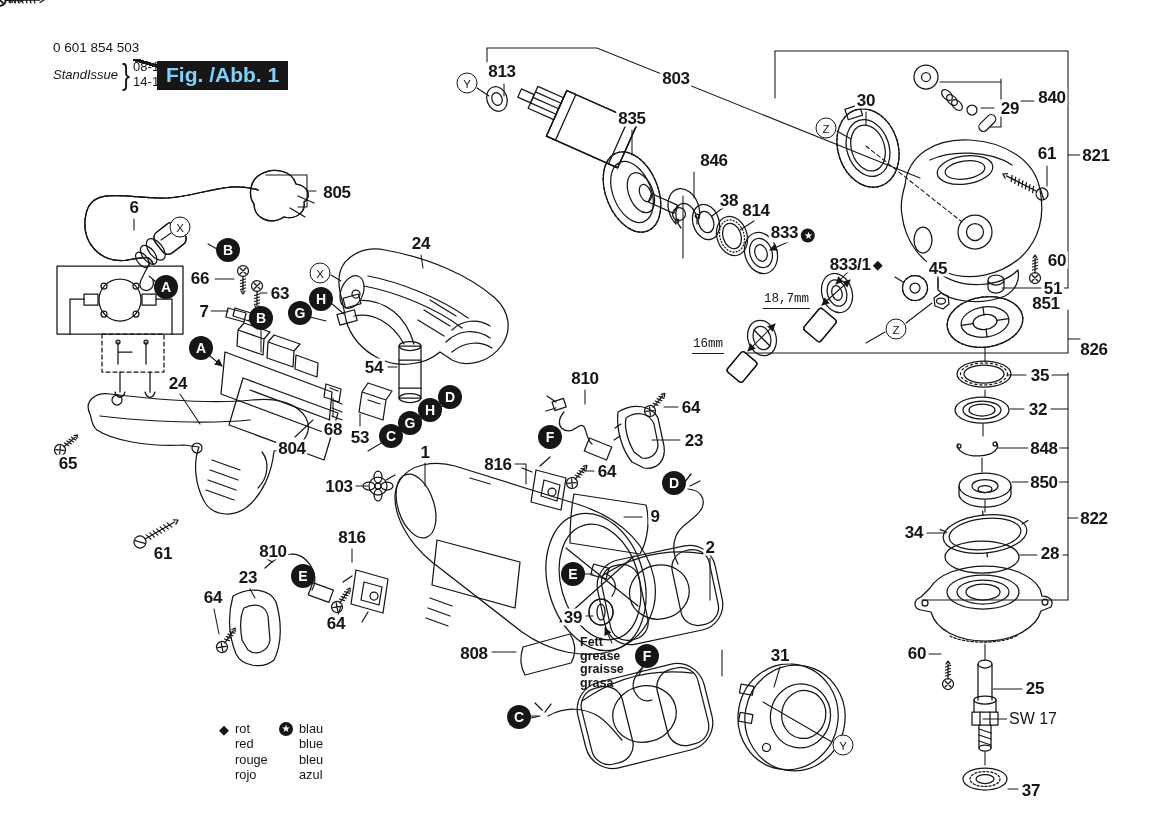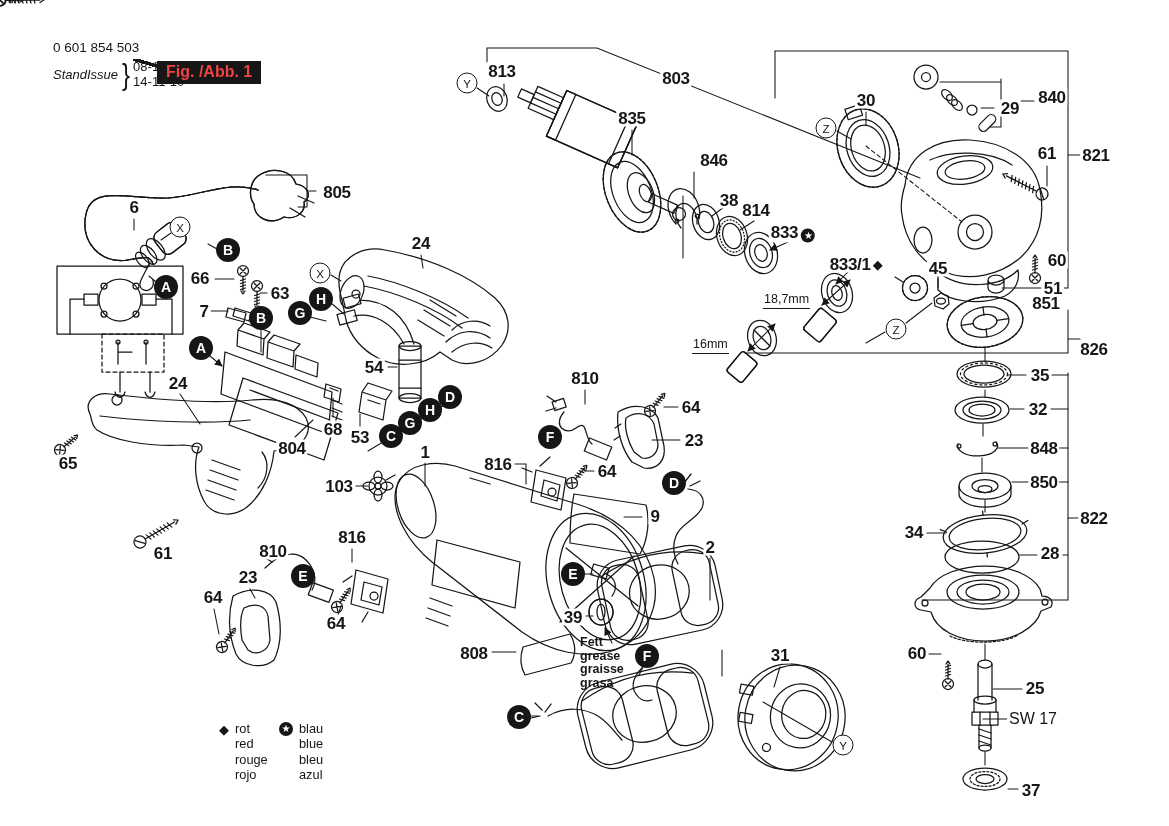--- a/index.html
+++ b/index.html
@@ -21,24 +21,24 @@
       font-weight:bold;font-size:14px;display:flex;align-items:center;justify-content:center;
       transform:translate(-50%,-50%);}
   .mk.outline{width:19px;height:19px;background:#fff;color:var(--ink,#161616);border:1.4px solid var(--ink,#161616);
       font-weight:normal;font-size:11.5px;}
   #doc-number{position:absolute;left:53px;top:40px;font-size:13.5px;}
   #rev-block{position:absolute;left:53px;top:59px;display:flex;align-items:center;font-size:13px;line-height:15px;}
   #rev-block .lbls{display:flex;flex-direction:row;font-style:italic;}
   #rev-block .brace{font-size:30px;font-weight:300;margin:0 2px 0 3px;transform:scaleX(0.8);}
   #rev-block .dates{display:flex;flex-direction:column;}
   .struck{background:linear-gradient(to top right,transparent 44%,var(--ink,#161616) 44%,var(--ink,#161616) 56%,transparent 56%);}
-  #figbadge{position:absolute;left:157px;top:61px;background:var(--ink,#161616);color:#ef4444;font-weight:bold;
-            font-size:16px;padding:2px 9px 3px;}
+  #figbadge{position:absolute;left:157px;top:61px;background:var(--ink,#161616);color:#7dd3fc;font-weight:bold;
+            font-size:21px;padding:2px 9px 3px;}
   .dim{position:absolute;font-size:12.5px;background:#fff;border-bottom:1.3px solid var(--ink,#161616);
-       padding:0 1px 1px;line-height:1.1;}
+       padding:0 1px 1px;line-height:1.1;font-family:Liberation Mono, monospace;}
   #dim-large{left:763px;top:293px;}
   #dim-small{left:692px;top:338px;}
   #grease-note{position:absolute;left:580px;top:636px;font-size:12.5px;line-height:13.5px;background:transparent;font-weight:bold;}
   #footer-notes{position:absolute;left:57px;top:720px;font-size:12.8px;line-height:15.3px;}
   .legend-col{position:absolute;top:721px;display:flex;align-items:flex-start;font-size:12.8px;line-height:15.3px;}
   #legend-red{left:219px;}
   #legend-blue{left:279px;}
   .legend-col .words{margin-left:6px;display:flex;flex-direction:column;}
   .legend-col .lsym{margin-top:1px;font-size:13px;}
   .legend-col .lsym.circ{display:inline-flex;width:14px;height:14px;border-radius:50%;

